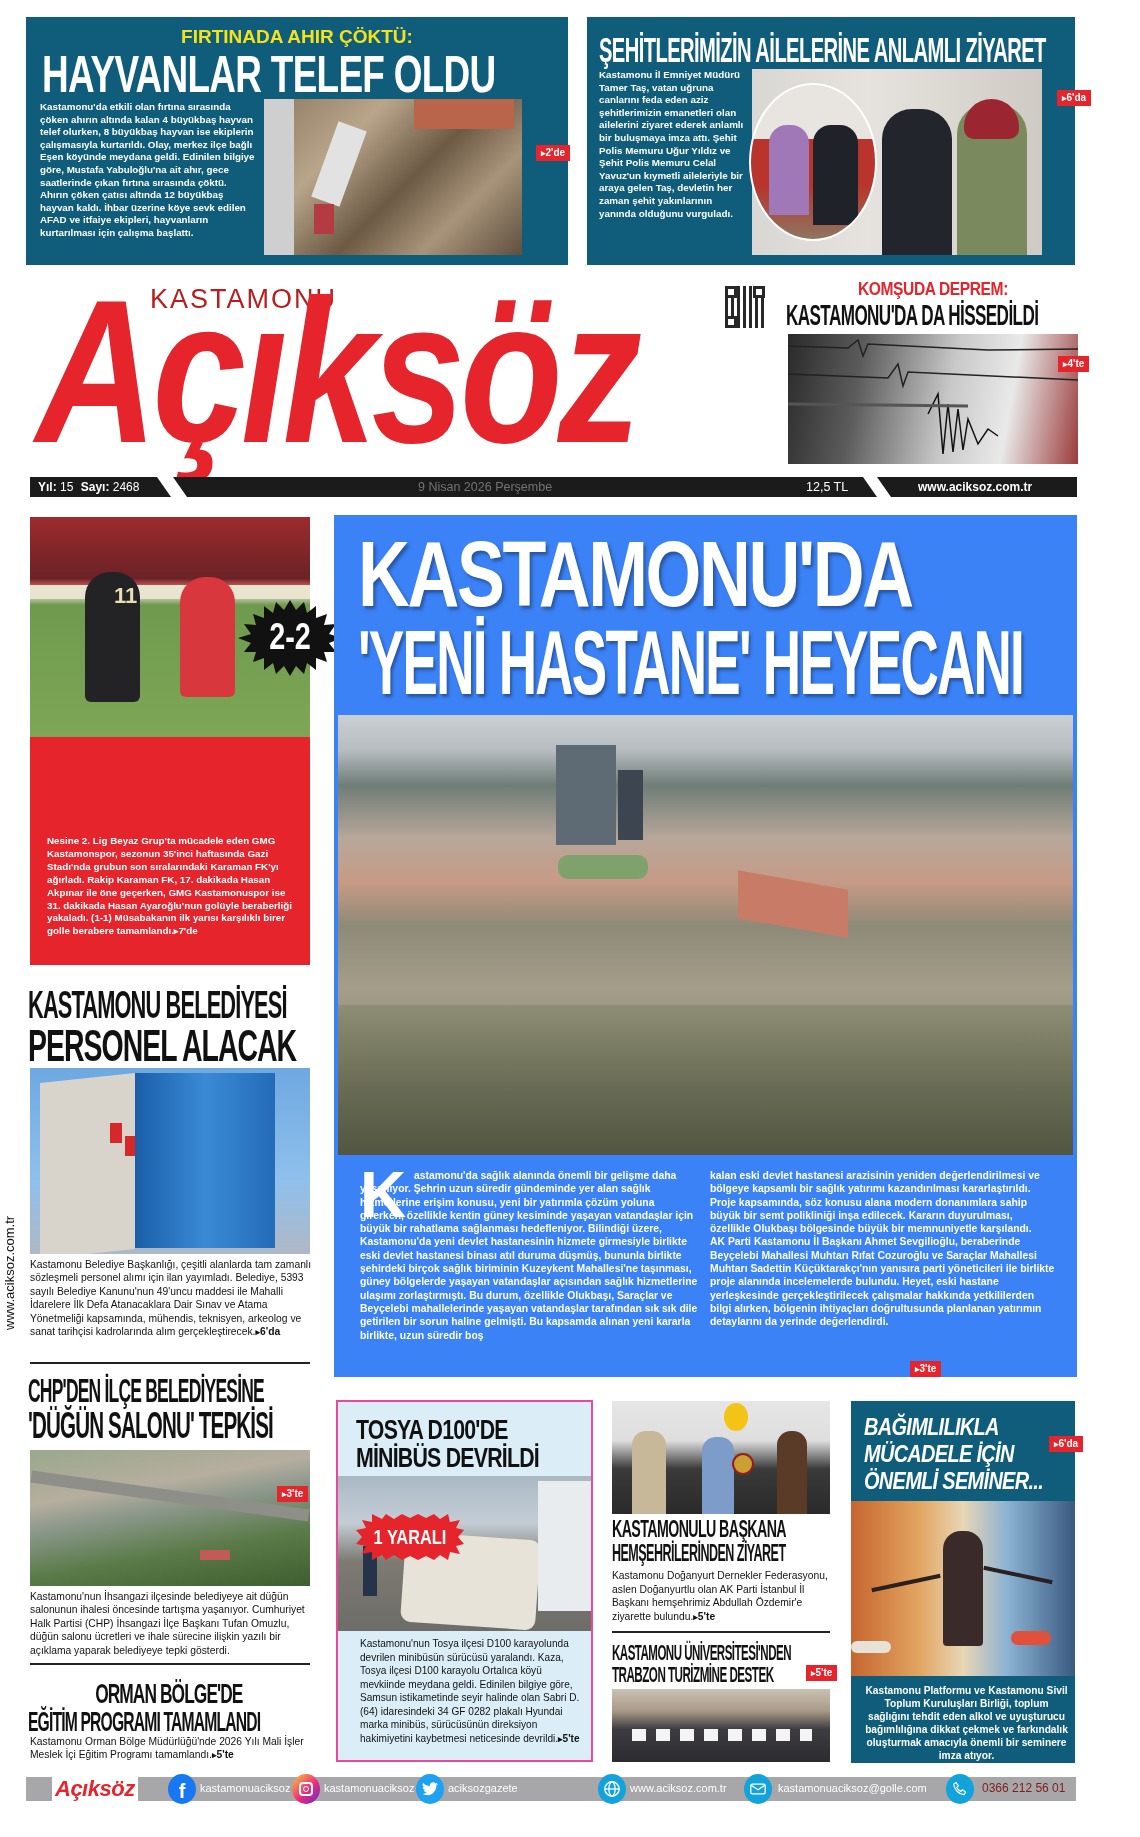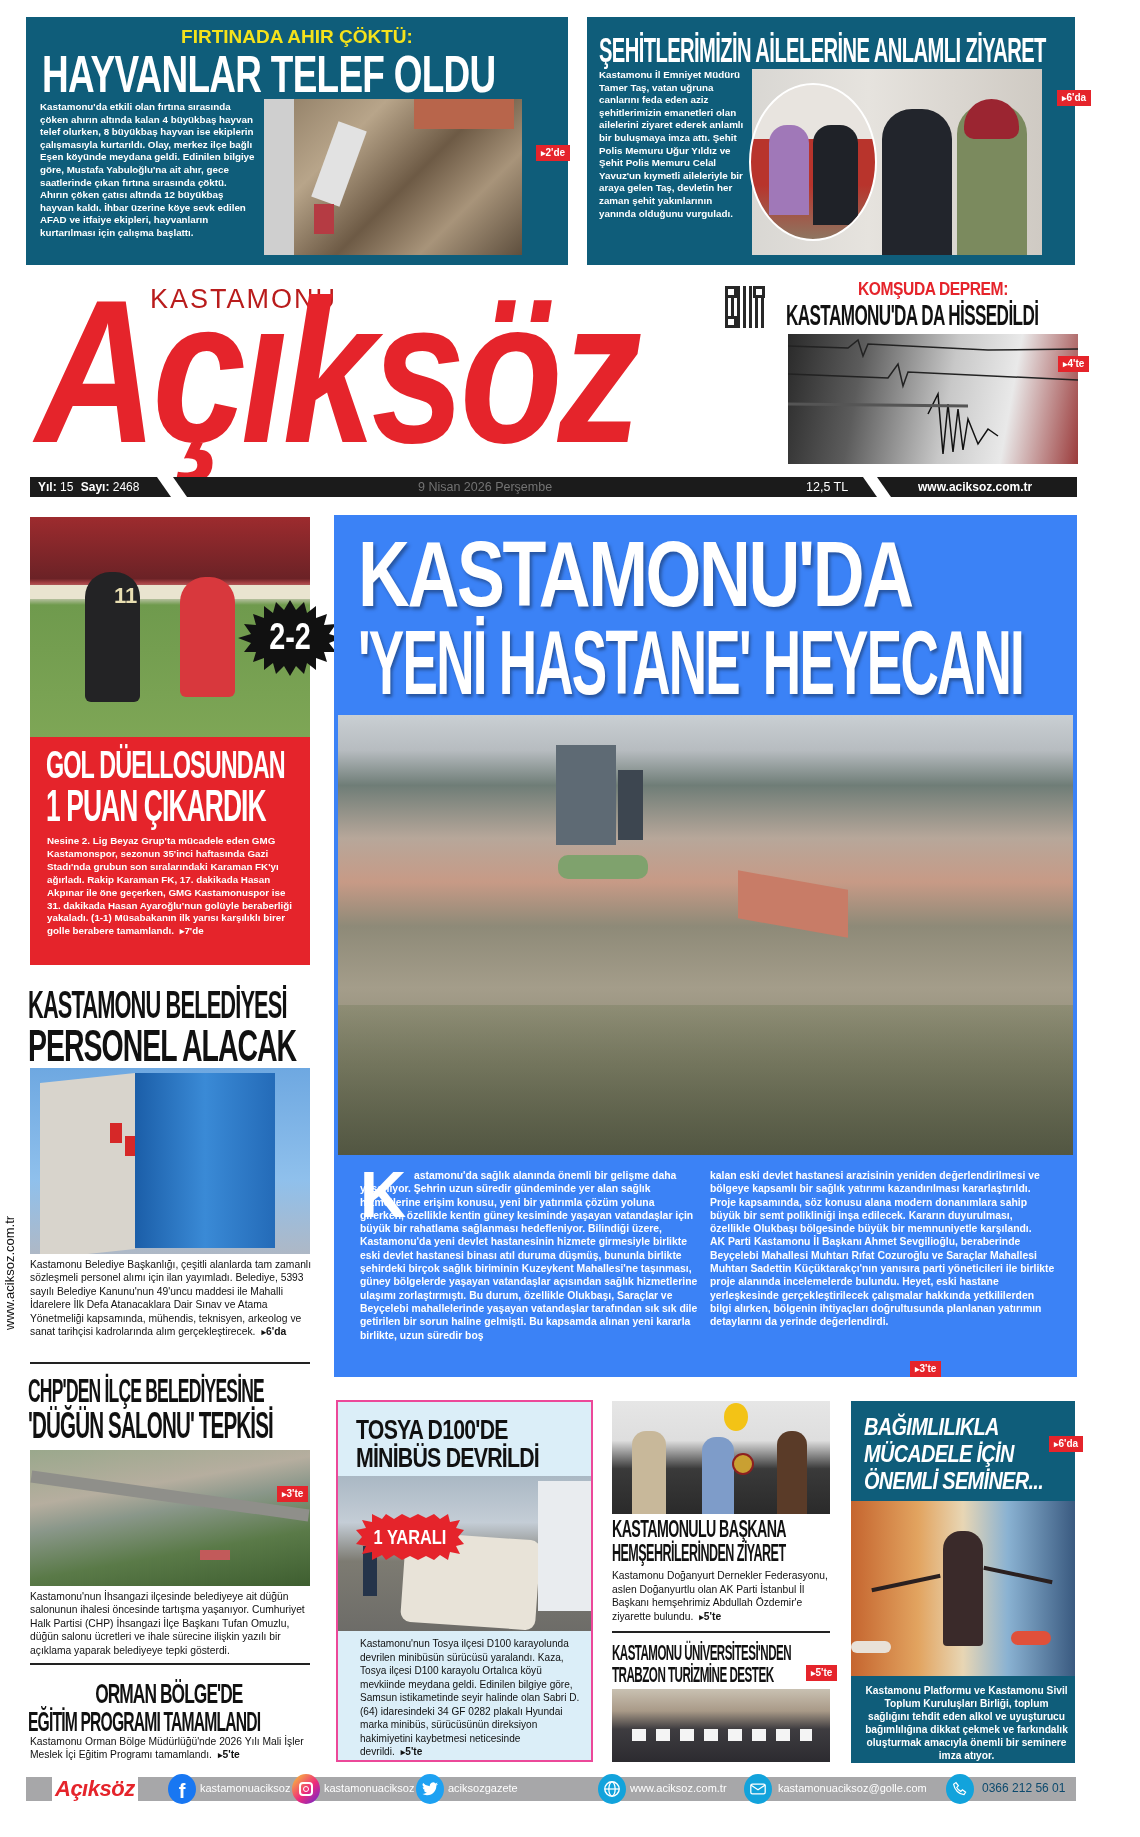--- a/index.html
+++ b/index.html
@@ -3,21 +3,21 @@
 <meta charset="utf-8">
 <style>
 *{box-sizing:border-box;margin:0;padding:0}
 body{width:1140px;height:1837px;background:#fff;position:relative;overflow:hidden;font-family:"Liberation Sans",sans-serif;color:#111}
 .abs{position:absolute}
 .teal{background:#0f5d7a}
 .blue{background:#3b82f6}
 .red{background:#e5242b}
 .ref{position:absolute;background:#e5242b;color:#fff;font-size:10px;font-weight:700;padding:2px 5px;line-height:12px}
 .ref::before{content:"\25B8 ";font-size:9px}
-.inlref{font-weight:700;margin-left:6px;white-space:nowrap}
+.inlref{font-weight:700;white-space:nowrap}
 .inlref::before{content:"\25B8 ";font-size:9px}
 .photo{position:absolute;overflow:hidden}
 .body-w{color:#fff;font-weight:700;font-size:10.2px;line-height:13px}
 .body-k{color:#111;font-size:10.5px;line-height:13.5px}
 .rule{position:absolute;height:1.5px;background:#222}
 .hl-black{color:#111;font-weight:900;font-family:"Liberation Sans",sans-serif;line-height:1;letter-spacing:-1.5px;transform:scaleX(.72);transform-origin:left top;white-space:nowrap}
 .icon-c{position:absolute;border-radius:50%;display:flex;align-items:center;justify-content:center}
 </style>
 </head>
 <body>
@@ -102,24 +102,20 @@
   <div class="abs" style="left:150px;top:60px;width:55px;height:120px;background:#d8383d;border-radius:25px 25px 6px 6px;"></div>
   <div class="abs" style="left:72px;top:66px;color:#e9dfb2;font-weight:700;font-size:22px;margin-left:12px;">11</div>
 </div>
 <div class="abs" style="left:236px;top:600px;width:108px;height:76px;">
   <svg width="108" height="76" viewBox="0 0 108 76" style="position:absolute;left:0;top:0">
     <polygon fill="#111" points="54,0 60,10 68,2 71,13 80,6 80,18 91,14 88,25 100,24 93,34 106,38 93,43 100,52 88,52 91,62 80,58 80,70 71,63 68,74 60,66 54,76 48,66 40,74 37,63 28,70 28,58 17,62 20,52 8,52 15,43 2,38 15,34 8,24 20,25 17,14 28,18 28,6 37,13 40,2 48,10"></polygon>
   </svg>
   <div class="abs" style="left:0;top:16px;width:108px;text-align:center;color:#fff;font-weight:900;font-size:36px;line-height:42px;transform:scaleX(.8);">2-2</div>
 </div>
 <div class="abs red" style="left:30px;top:737px;width:280px;height:228px;">
-  <div class="abs" style="left:16px;top:8px;width:500px;">
-    <div style="color:#fff;font-weight:900;font-size:39px;line-height:40px;letter-spacing:-1.5px;transform:scaleX(.6);transform-origin:left top;white-space:nowrap;">GOL DÜELLOSUNDAN</div>
-    <div style="color:#fff;font-weight:900;font-size:44px;line-height:42px;letter-spacing:-1.5px;transform:scaleX(.6);transform-origin:left top;white-space:nowrap;">1 PUAN ÇIKARDIK</div>
-  </div>
   <div class="abs body-w" style="left:17px;top:98px;width:254px;font-size:9.8px;line-height:12.9px;">
     <span>Nesine 2. Lig Beyaz Grup'ta mücadele eden GMG Kastamonspor, sezonun 35'inci haftasında Gazi Stadı'nda grubun son sıralarındaki Karaman FK'yı ağırladı. Rakip Karaman FK, 17. dakikada Hasan Akpınar ile öne geçerken, GMG Kastamonuspor ise 31. dakikada Hasan Ayaroğlu'nun golüyle beraberliği yakaladı. (1-1) Müsabakanın ilk yarısı karşılıklı birer golle berabere tamamlandı.</span><span class="inlref">7'de</span>
   </div>
 </div>
 
 <div class="abs" style="left:2px;top:1330px;transform:rotate(-90deg);transform-origin:left top;font-size:13px;color:#111;white-space:nowrap;">www.aciksoz.com.tr</div>
 
 <div class="abs" style="left:28px;top:986px;width:600px;">
   <div class="hl-black" style="font-size:38px;line-height:38px;transform:scaleX(.574);">KASTAMONU BELEDİYESİ</div>
   <div class="hl-black" style="font-size:44px;line-height:44px;transform:scaleX(.646);">PERSONEL ALACAK</div>
@@ -282,14 +278,14 @@
         <polyline points="1,2 10,8 19,2" fill="none" stroke="#fff" stroke-width="1.6"></polyline>
       </svg>
   </div>
   <div class="abs" style="left:752px;top:5px;color:#fff;font-size:11px;">kastamonuaciksoz@golle.com</div>
 
   <div class="icon-c" style="left:920px;top:-3px;width:28px;height:30px;background:#12a3dc;">
     <svg width="16" height="16" viewBox="0 0 20 20">
         <path d="M5 2l3 4-2 2c1 2 3 4 5 5l2-2 4 3-2 3C9 17 3 11 2 4z" fill="none" stroke="#fff" stroke-width="1.5"></path>
       </svg>
   </div>
-  <div class="abs" style="left:956px;top:4px;color:#0c4a6e;font-size:12px;">0366 212 56 01</div>
+  <div class="abs" style="left:956px;top:4px;color:#7f1d1d;font-size:12px;">0366 212 56 01</div>
 </div>
 
 </body></html>

